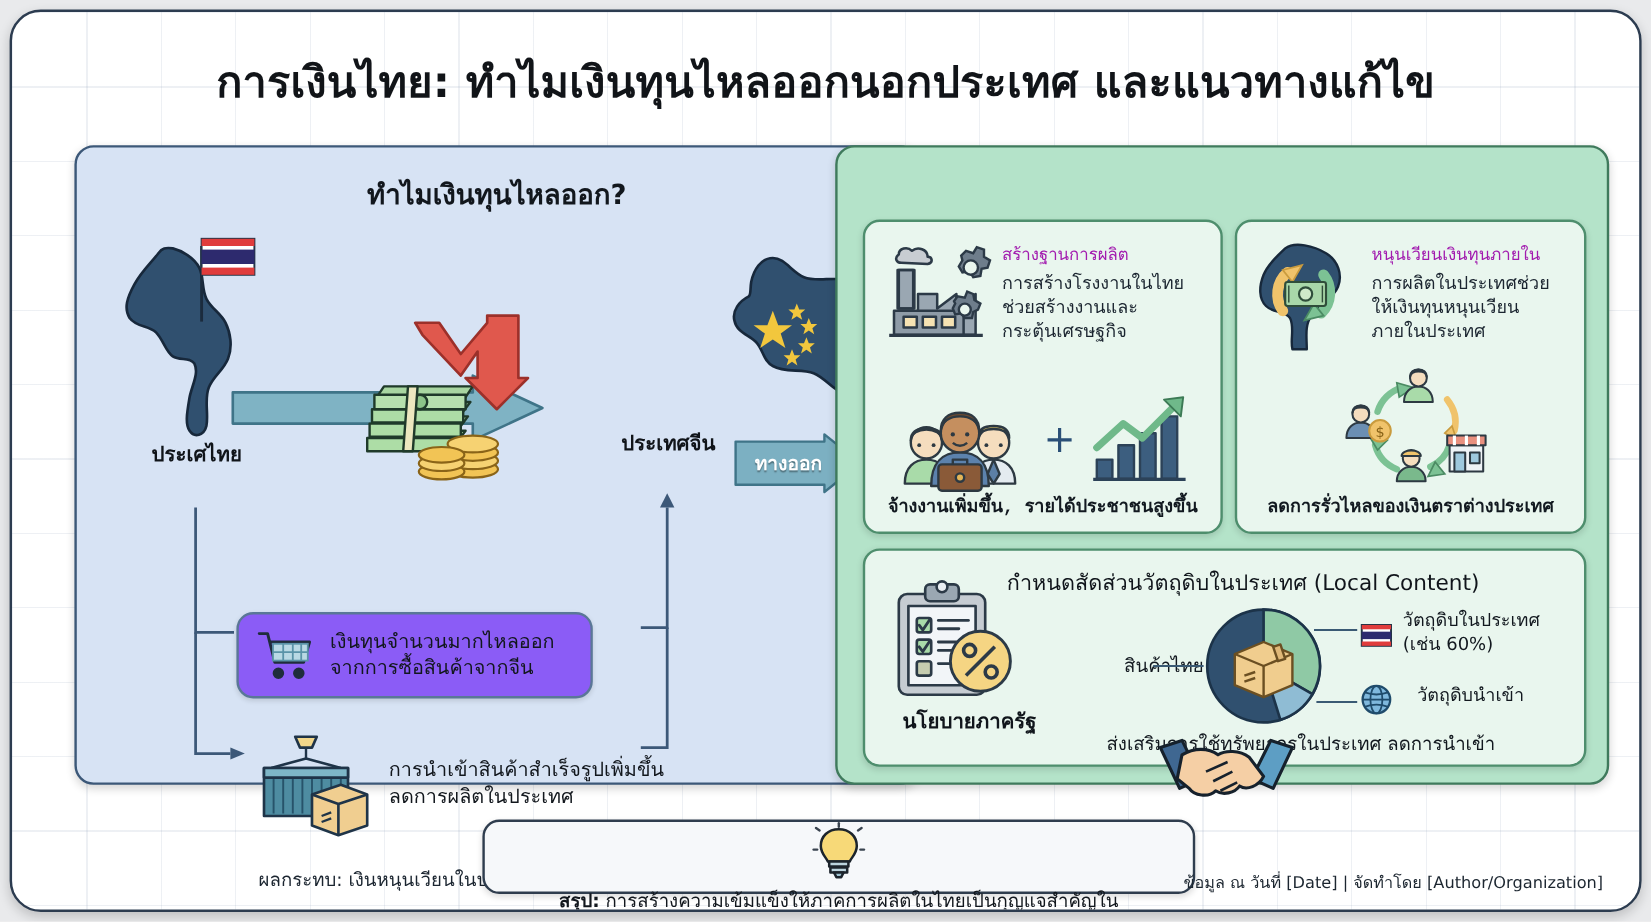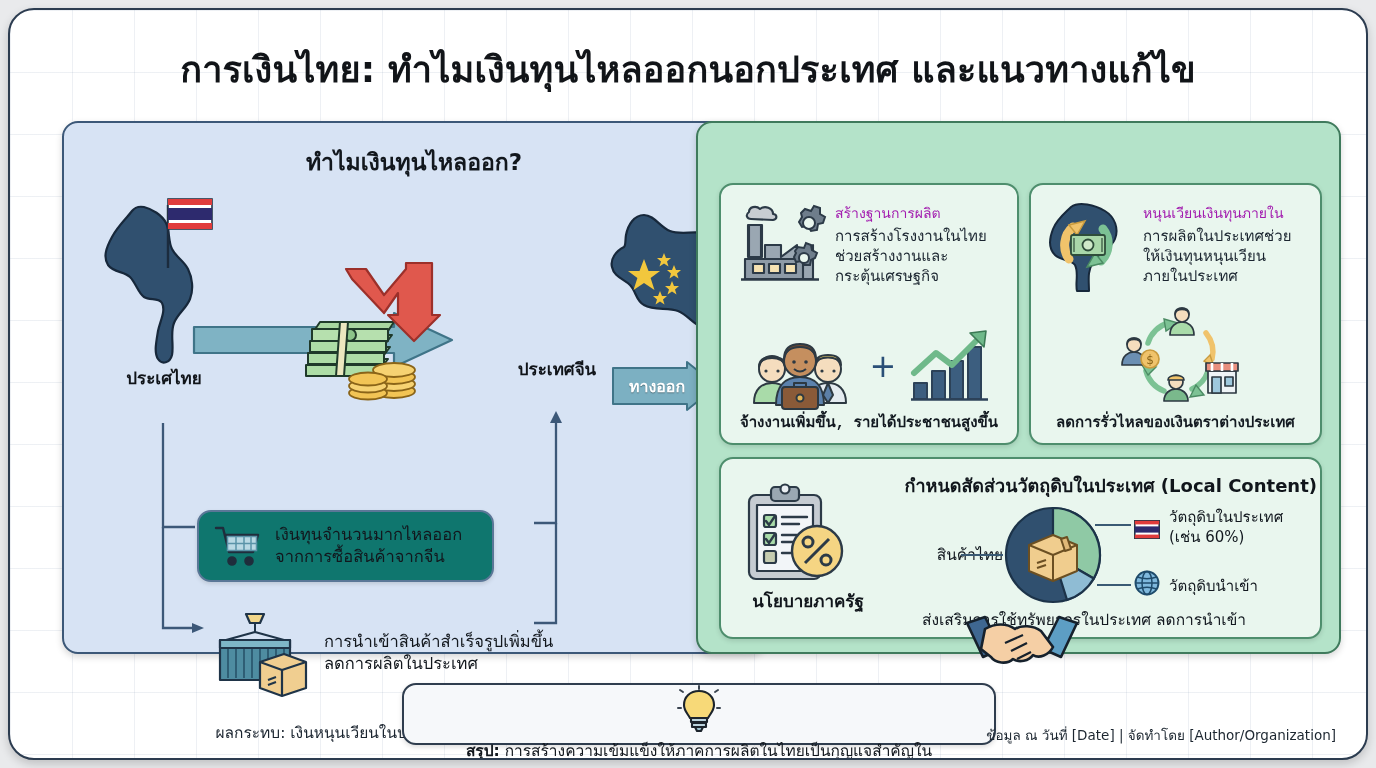--- a/index.html
+++ b/index.html
@@ -83,21 +83,21 @@
 
   .flowarrow { position: absolute; left: 130px; top: 128px; }
   .moneypile { position: absolute; left: 238px; top: 120px; }
   .redarrow  { position: absolute; left: 282px; top: 78px; }
 
   
   .connectors { position: absolute; left: 0; top: 0; width: 585px; height: 533px; pointer-events: none; }
 
   .bubble {
     position: absolute;
-    background: #0f766e;
+    background: #8b5cf6;
     border: 2px solid #5a7797;
     border-radius: 14px;
     display: flex; align-items: center; gap: 14px;
     padding: 12px 20px 12px 16px;
     box-shadow: 0 2px 4px rgba(0,0,0,.12);
   }
   .bubble-1 { left: 133px; top: 387px; width: 297px; }
   .bubble-text {
     font-size: 16.5px; color: #12171d; line-height: 1.34; font-weight: 500;
   }
@@ -153,39 +153,39 @@
   }
   .mid-row {
     position: absolute; left: 0; bottom: 38px; width: 100%;
     display: flex; align-items: center; justify-content: center; gap: 14px;
   }
   .plus { font-size: 32px; color: #2a4f77; font-weight: 400; line-height: 0.8; }
 
   
   .c-title {
     position: absolute; left: 118px; top: 12px; width: 478px;
-    text-align: right; font-size: 18px; font-weight: 700; color: #10151b;
+    text-align: left; font-size: 18px; font-weight: 400; color: #10151b;
   }
   .c-clip { position: absolute; left: 22px; top: 22px; }
   .c-policy {
     position: absolute; left: 6px; top: 128px; width: 162px;
     text-align: center; font-size: 17px; font-weight: 700; color: #10151b;
   }
   .c-pie { position: absolute; left: 282px; top: 44px; }
   .c-goods {
     position: absolute; left: 172px; top: 83px; width: 110px;
     text-align: right; font-size: 15.5px; color: #12181f; font-weight: 500;
   }
   .c-leg1 {
     position: absolute; left: 413px; top: 49px;
     display: flex; gap: 9px; align-items: center;
   }
   .c-leg2 {
     position: absolute; left: 413px; top: 111px;
-    display: flex; gap: 9px; align-items: flex-end;
+    display: flex; gap: 21px; align-items: flex-start;
   }
   .c-leg-txt { font-size: 15px; color: #12181f; line-height: 1.3; font-weight: 500; }
   .c-note {
     position: absolute; left: 130px; top: 148px; width: 466px;
     text-align: center; font-size: 15.5px; color: #12181f; font-weight: 500;
   }
   .handshake { position: absolute; left: 240px; bottom: -34px; }
 
   
   .summary {

